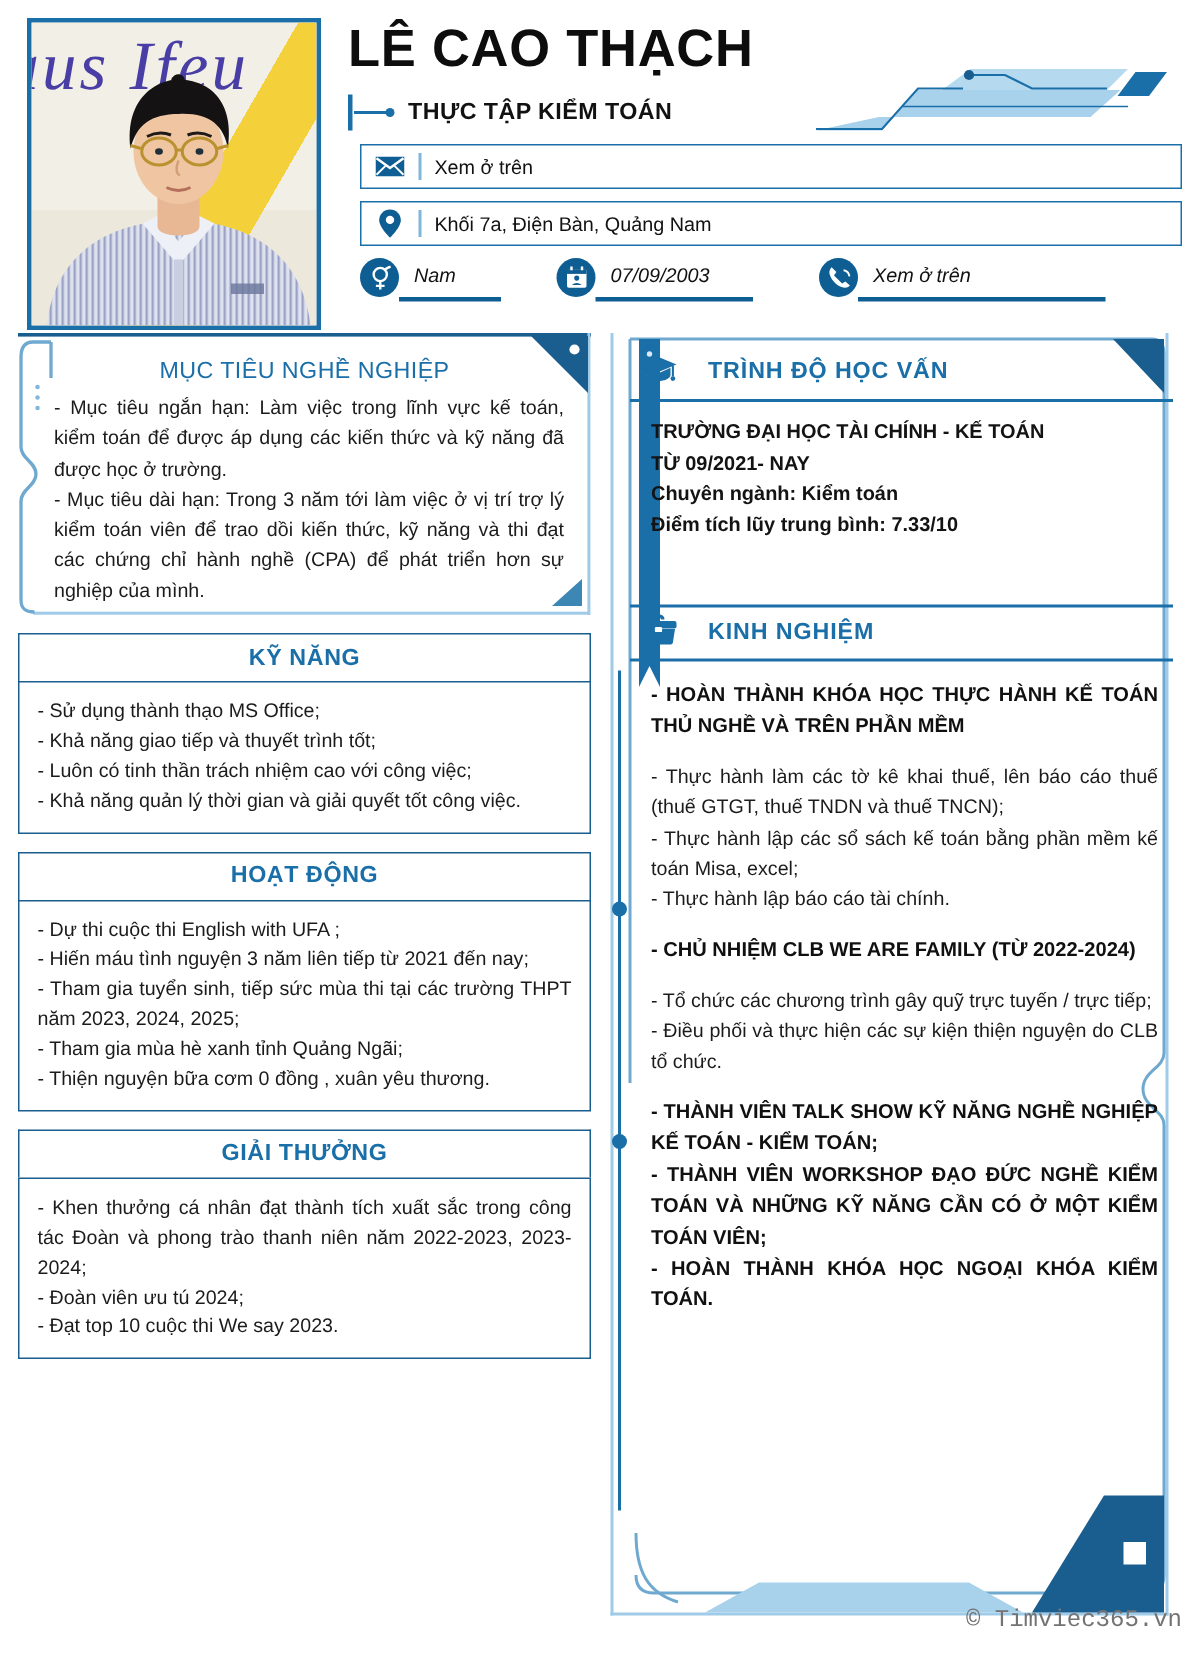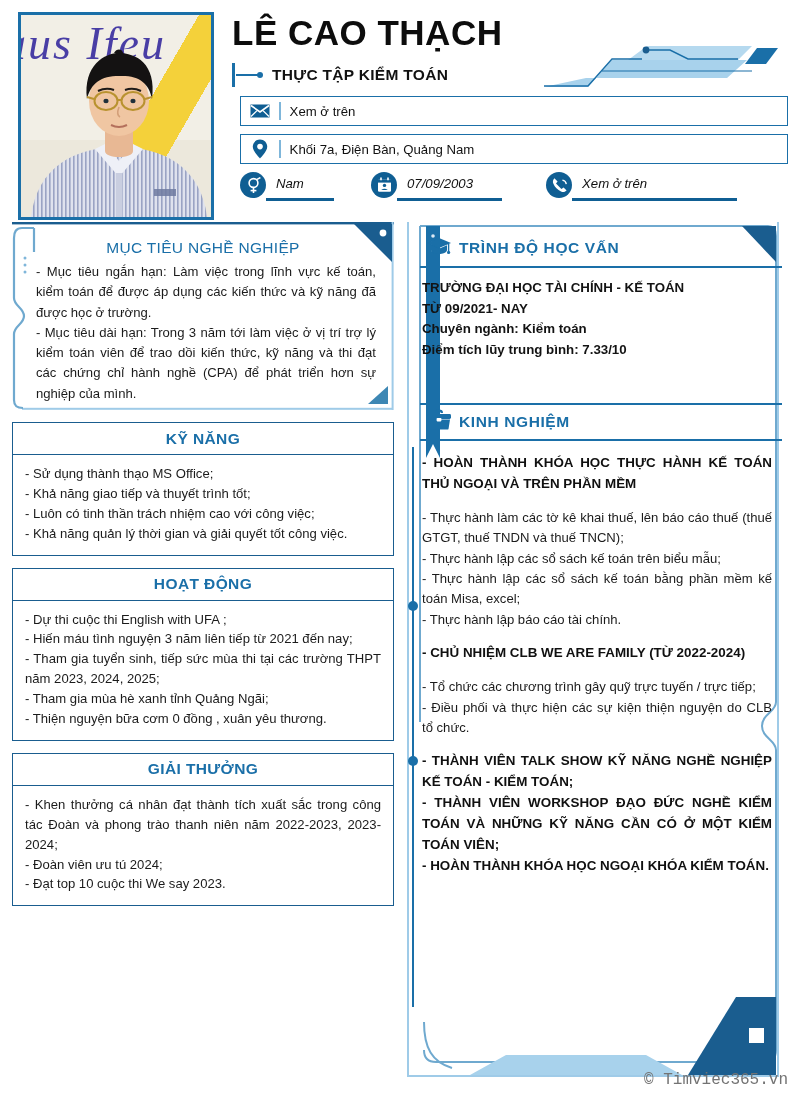--- a/index.html
+++ b/index.html
@@ -118,29 +118,29 @@
     font-size: 13.1px; color: #1b1b1b; line-height: 1.55;
     text-align: justify; text-justify: inter-word;
   }
 
   
   .rc-frame { position: absolute; left: 0; top: 0; width: 382px; height: 869px; }
   .rc-inner { position: absolute; left: 14px; top: 2px; right: 6px; }
 
   .rsec { position: relative; margin-bottom: 2px; }
   .rsec-head {
-    display: flex; align-items: center; gap: 7px;
+    display: flex; align-items: center; gap: 20px;
     height: 38px; border-bottom: 2.4px solid #1a6fa8;
     padding-left: 6px;
   }
   .rsec-head.top-rule { border-top: 2.4px solid #1a6fa8; }
   .rsec-title {
     font-size: 15.5px; font-weight: bold; color: #1a6fa8; letter-spacing: .6px;
   }
-  .rsec-body { padding: 10px 10px 4px 2px; }
+  .rsec-body { padding: 10px 10px 4px 14px; }
   .edu-line { font-size: 13.3px; font-weight: bold; color: #131313; line-height: 1.56; }
   .exp-head {
     font-size: 13.4px; font-weight: bold; color: #101010;
     line-height: 1.56; text-align: justify; text-justify: inter-word;
   }
   .exp-line {
     font-size: 13.1px; color: #1b1b1b; line-height: 1.56;
     text-align: justify; text-justify: inter-word;
   }
   .exp-gap { height: 13px; }
@@ -428,24 +428,23 @@
           </span>
           <span class="rsec-title">KINH NGHIỆM</span>
         </div>
 
         <div class="rsec-body" style="position:relative; padding-top:12px;">
           <span class="tl-spine" style="top:6px; height:560px;"></span>
           <span class="tl-dot" style="top:160px;"></span>
           <span class="tl-dot" style="top:315px;"></span>
 
           <div>
-            <div class="exp-head">- HOÀN THÀNH KHÓA HỌC THỰC HÀNH KẾ TOÁN THỦ NGOẠI VÀ TRÊN PHẦN MỀM</div>
+            <div class="exp-head">- HOÀN THÀNH KHÓA HỌC THỰC HÀNH KẾ TOÁN THỦ NGHỀ VÀ TRÊN PHẦN MỀM</div>
             <div class="exp-gap"></div>
             <div class="exp-line">- Thực hành làm các tờ kê khai thuế, lên báo cáo thuế (thuế GTGT, thuế TNDN và thuế TNCN);</div>
-            <div class="exp-line">- Thực hành lập các sổ sách kế toán trên biểu mẫu;</div>
             <div class="exp-line">- Thực hành lập các sổ sách kế toán bằng phần mềm kế toán Misa, excel;</div>
             <div class="exp-line">- Thực hành lập báo cáo tài chính.</div>
           </div>
 
           <div class="exp-gap"></div>
 
           <div>
             <div class="exp-head">- CHỦ NHIỆM CLB WE ARE FAMILY (TỪ 2022-2024)</div>
             <div class="exp-gap"></div>
             <div class="exp-line">-  Tổ chức các chương trình gây quỹ trực tuyến / trực tiếp;</div>

